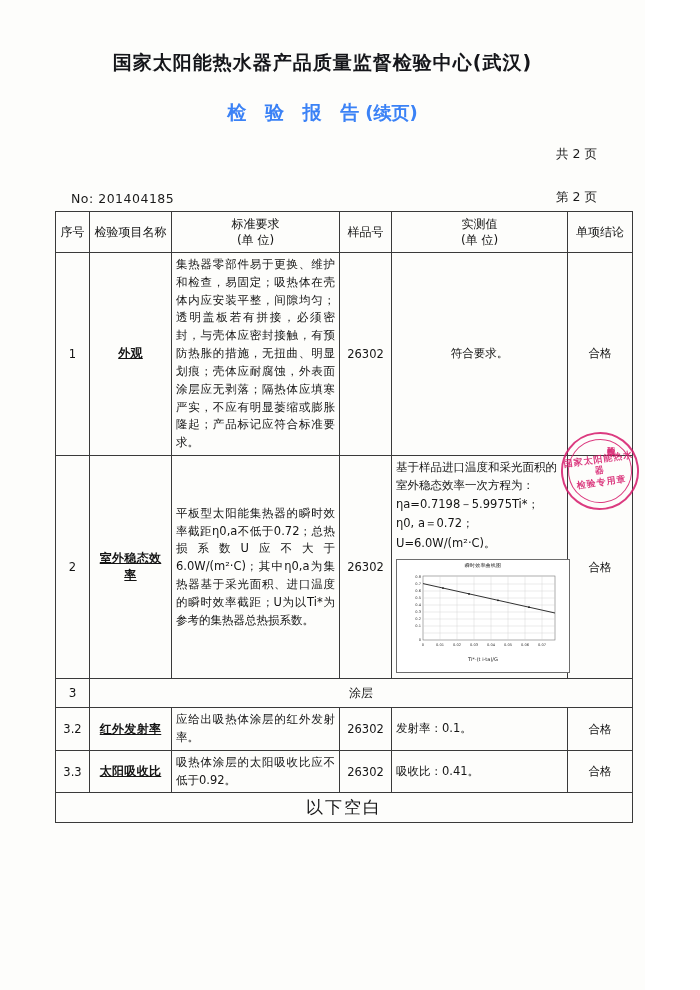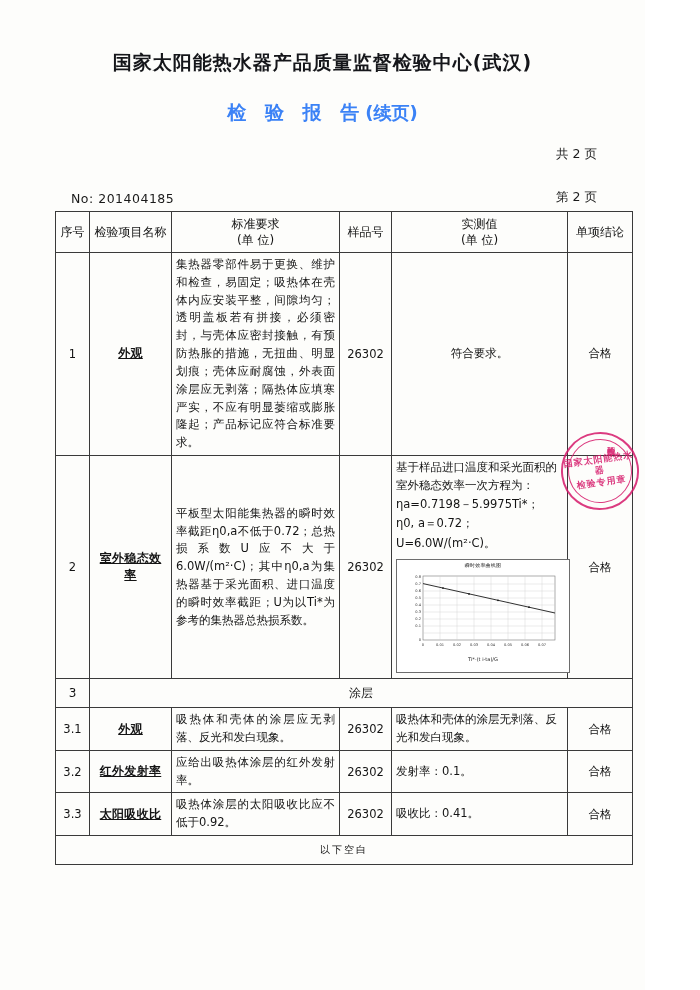--- a/index.html
+++ b/index.html
@@ -116,21 +116,21 @@
     padding-left: 8px;
     font-size: 12px;
     height: 22px;
   }
   td.group-no {
     text-align: center;
     font-size: 12px;
   }
   td.blank-tail {
     text-align: center;
-    font-size: 10px;
+    font-size: 17px;
     height: 22px;
     letter-spacing: 2px;
     margin-top: 48px;
   }
 
   
   .formula {
     line-height: 1.7;
     font-size: 11.5px;
   }
@@ -343,28 +343,20 @@
             </div>
           </td>
           <td class="ctr">合格</td>
         </tr>
 
         <tr>
           <td class="group-no">3</td>
           <td class="group-cell" colspan="5">涂层</td>
         </tr>
 
-        <tr>
-          <td class="sub-no">3.1</td>
-          <td class="item-name">外观</td>
-          <td class="std-cell">吸热体和壳体的涂层应无剥落、反光和发白现象。</td>
-          <td class="ctr">26302</td>
-          <td class="meas-cell">吸热体和壳体的涂层无剥落、反光和发白现象。</td>
-          <td class="ctr">合格</td>
-        </tr>
 
         <tr>
           <td class="sub-no">3.2</td>
           <td class="item-name">红外发射率</td>
           <td class="std-cell">应给出吸热体涂层的红外发射率。</td>
           <td class="ctr">26302</td>
           <td class="meas-cell">发射率：0.1。</td>
           <td class="ctr">合格</td>
         </tr>
 

